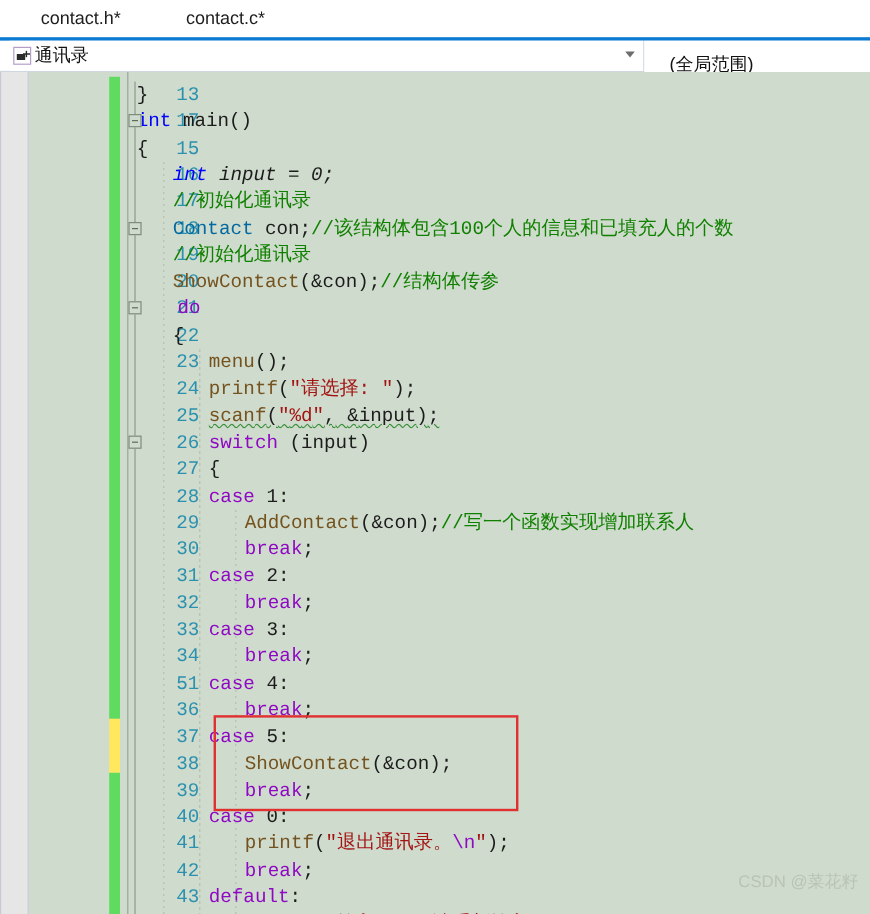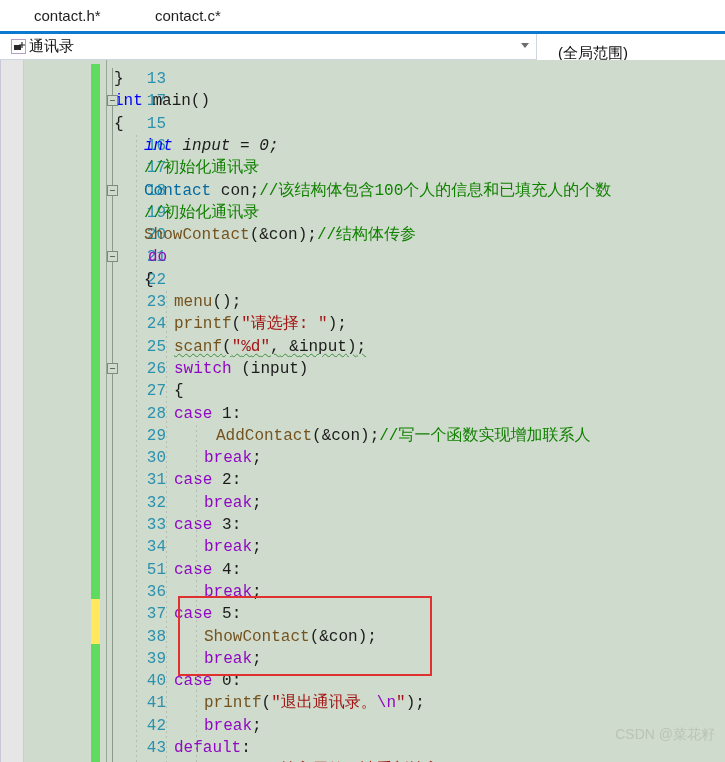--- a/index.html
+++ b/index.html
@@ -192,21 +192,21 @@
         <div class="line" style="top: 320.2px;">
           <div class="lineno">27</div>
           <div class="codetext" style="left: 74px;"><span class="punct">{</span></div>
         </div>
         <div class="line" style="top: 342.5px;">
           <div class="lineno">28</div>
           <div class="codetext" style="left: 74px;"><span class="kw2">case</span><span class="punct"> </span><span class="punct">1</span><span class="punct">:</span></div>
         </div>
         <div class="line" style="top: 364.8px;">
           <div class="lineno">29</div>
-          <div class="codetext" style="left: 116px; text-align: right;"><span class="fn">AddContact</span><span class="punct">(</span><span class="punct">&amp;</span><span class="punct">con</span><span class="punct">)</span><span class="punct">;</span><span class="cmt">//写一个函数实现增加联系人</span></div>
+          <div class="codetext" style="left: 104px; text-align: right;"><span class="fn">AddContact</span><span class="punct">(</span><span class="punct">&amp;</span><span class="punct">con</span><span class="punct">)</span><span class="punct">;</span><span class="cmt">//写一个函数实现增加联系人</span></div>
         </div>
         <div class="line" style="top: 387.1px;">
           <div class="lineno">30</div>
           <div class="codetext" style="left: 104px;"><span class="kw2">break</span><span class="punct">;</span></div>
         </div>
         <div class="line" style="top: 409.4px;">
           <div class="lineno">31</div>
           <div class="codetext" style="left: 74px;"><span class="kw2">case</span><span class="punct"> </span><span class="punct">2</span><span class="punct">:</span></div>
         </div>
         <div class="line" style="top: 431.7px;">

